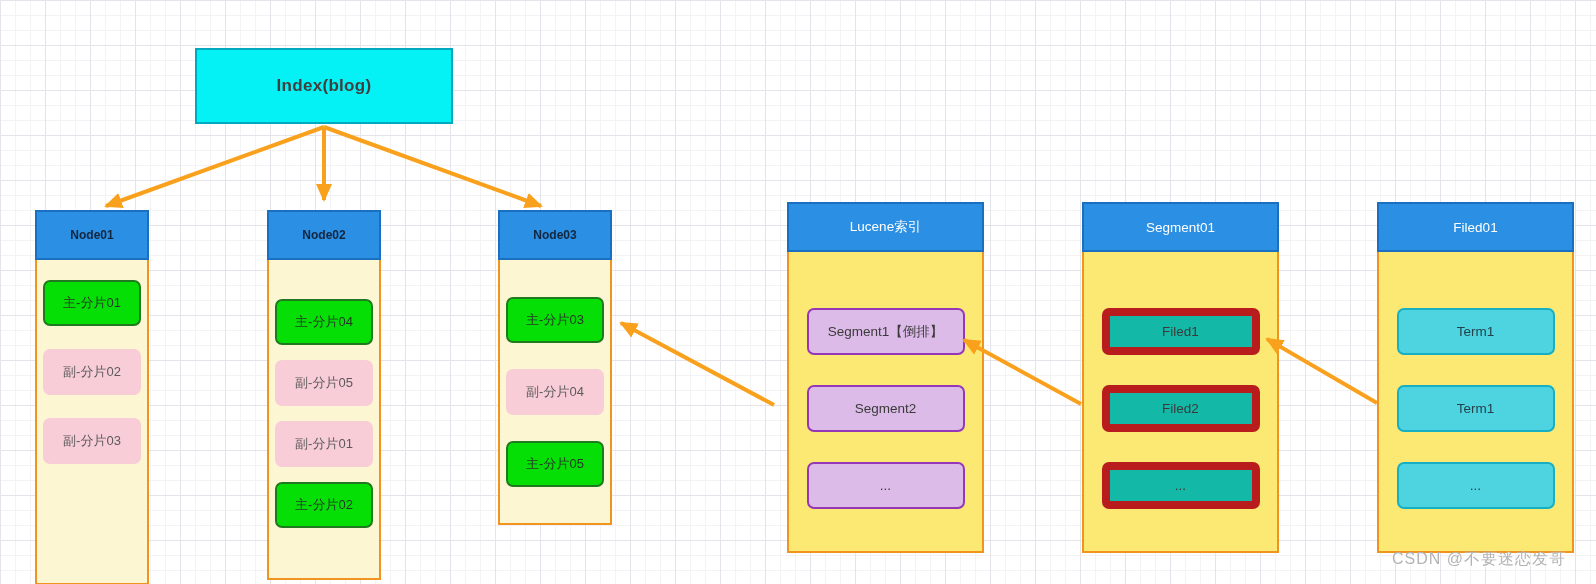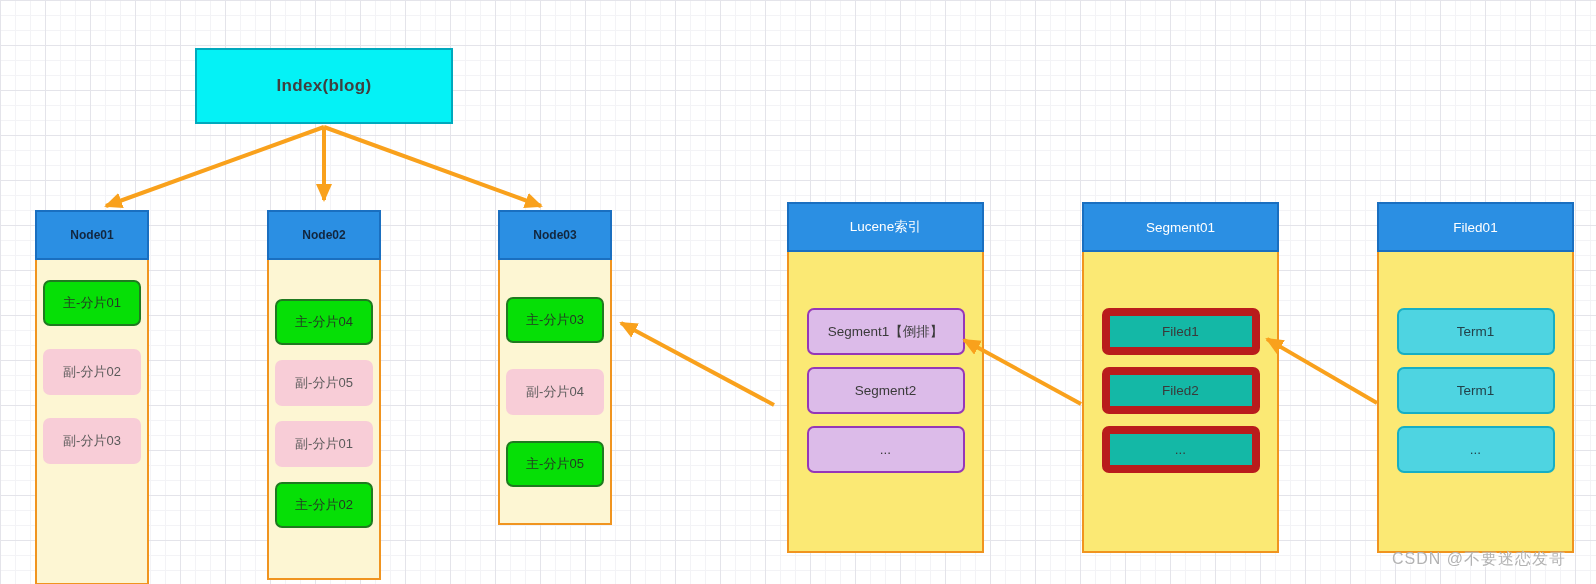--- a/index.html
+++ b/index.html
@@ -58,21 +58,21 @@
   
   .detail { position: absolute; top: 202px; width: 197px; height: 351px; z-index: 2; }
   .detail-header {
     height: 50px; background: #2b8fe3; border: 2px solid #1a6fc0;
     display: flex; align-items: center; justify-content: center;
     font-size: 13.5px; color: #ffffff;
   }
   .detail-body {
     height: 301px; background: #fbe974; border: 2px solid #f0941f; border-top: none;
     display: flex; flex-direction: column; align-items: center;
-    padding-top: 56px; gap: 12px;
+    padding-top: 56px; gap: 30px;
   }
   .item {
     width: 158px; height: 47px; border-radius: 7px; flex: none;
     display: flex; align-items: center; justify-content: center;
     font-size: 13.5px; color: #3a3a3a;
   }
   .item.purple { background: #dcbbe9; border: 2px solid #9637b8; }
   .item.pink   { background: #14b8a6; border: 8px solid #b91c1c; }
   .item.cyan   { background: #4ed4e1; border: 2px solid #16afc4; color: #23424a; }
 

